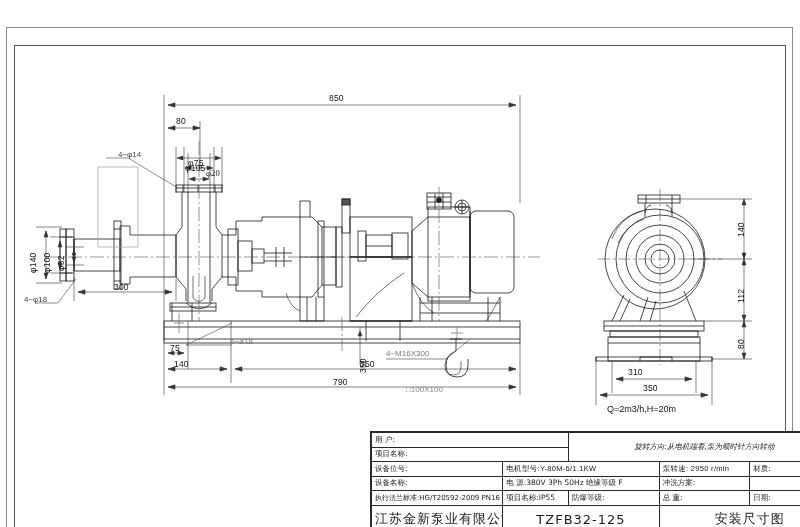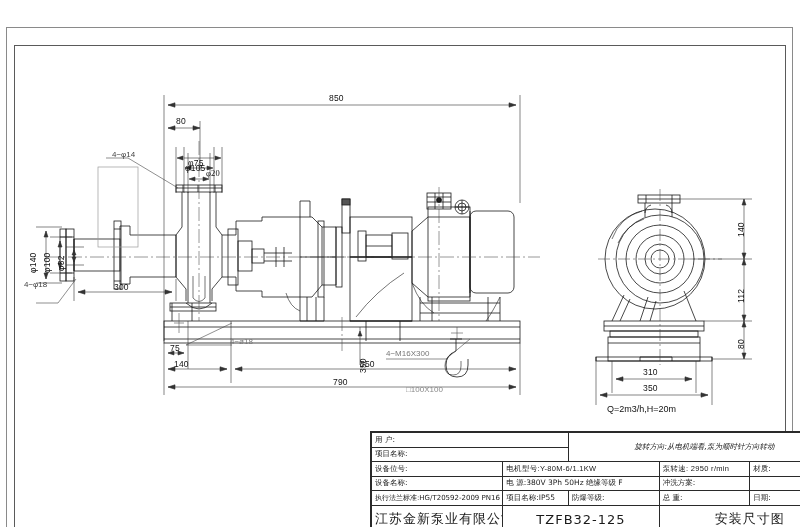--- a/index.html
+++ b/index.html
@@ -332,36 +332,36 @@
   <div class="dimtxt" style="left:176px;top:95px;">80</div>
   <div class="dimtxt" style="left:185px;top:142px;">φ105</div>
   <div class="dimtxt" style="left:188px;top:137px;">φ75</div>
   <div class="dimtxt" style="left:206px;top:147px;font-family:Liberation Serif, serif;">φ20</div>
 
   <div class="dimtxt vert" style="left:28px;top:252px;">φ140</div>
   <div class="dimtxt vert" style="left:42px;top:252px;">φ100</div>
   <div class="dimtxt vert" style="left:56px;top:250px;">φ32</div>
   <div class="dimtxt" style="left:114px;top:261px;">300</div>
 
-  <div class="leadtxt" style="left:112px;top:129px;">4−φ14</div>
-  <div class="leadtxt" style="left:24px;top:259px;">4−φ18</div>
+  <div class="leadtxt" style="left:118px;top:129px;">4−φ14</div>
+  <div class="leadtxt" style="left:24px;top:274px;">4−φ18</div>
   <div class="leadtxt" style="left:230px;top:316px;color:#777;">4−ø18</div>
   <div class="leadtxt" style="left:386px;top:328px;color:#777;">4−M16X300</div>
   <div class="leadtxt" style="left:394px;top:364px;color:#888;padding-left:12px;">□100X100</div>
 
   <div class="dimtxt" style="left:170px;top:322px;">75</div>
   <div class="dimtxt" style="left:174px;top:338px;">140</div>
   <div class="dimtxt" style="left:360px;top:338px;">550</div>
   <div class="dimtxt" style="left:333px;top:356px;">790</div>
   <div class="dimtxt vert" style="left:358px;top:352px;">350</div>
 
   <div class="dimtxt vert" style="left:736px;top:216px;">140</div>
   <div class="dimtxt vert" style="left:736px;top:282px;">112</div>
   <div class="dimtxt vert" style="left:736px;top:328px;">80</div>
-  <div class="dimtxt" style="left:643px;top:346px;">310</div>
+  <div class="dimtxt" style="left:628px;top:346px;">310</div>
   <div class="dimtxt" style="left:643px;top:362px;">350</div>
 
   <div class="note" style="left:607px;top:383px;">Q=2m3/h,H=20m</div>
 
   <div id="tb">
     <table>
       <tbody>
           <tr>
         <td colspan="3" style="width:190px;">用    户:</td>
         <td colspan="3" rowspan="2" style="text-align:center;font-style:italic;">旋转方向:从电机端看,泵为顺时针方向转动</td>

